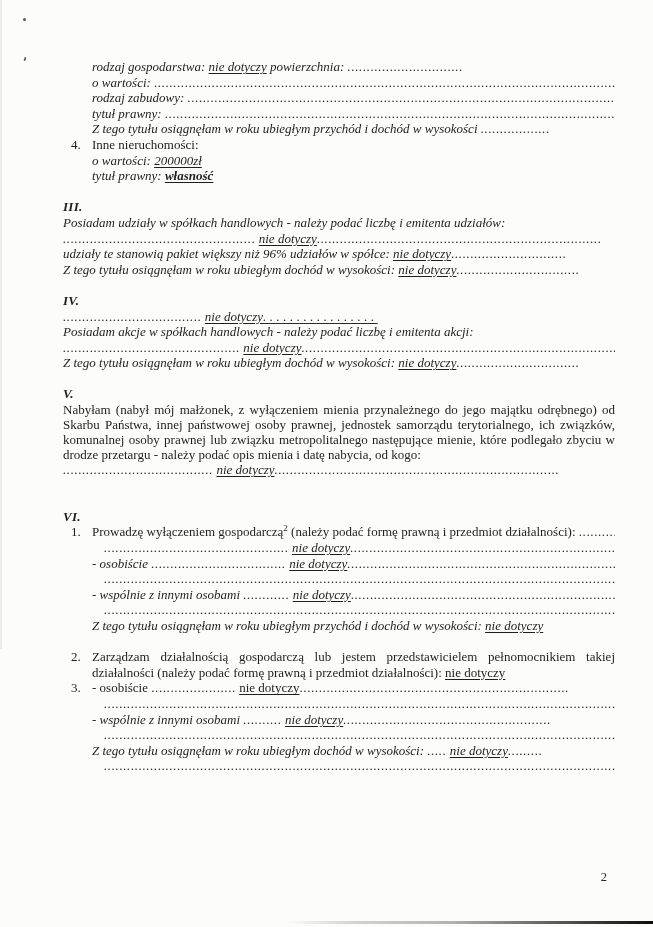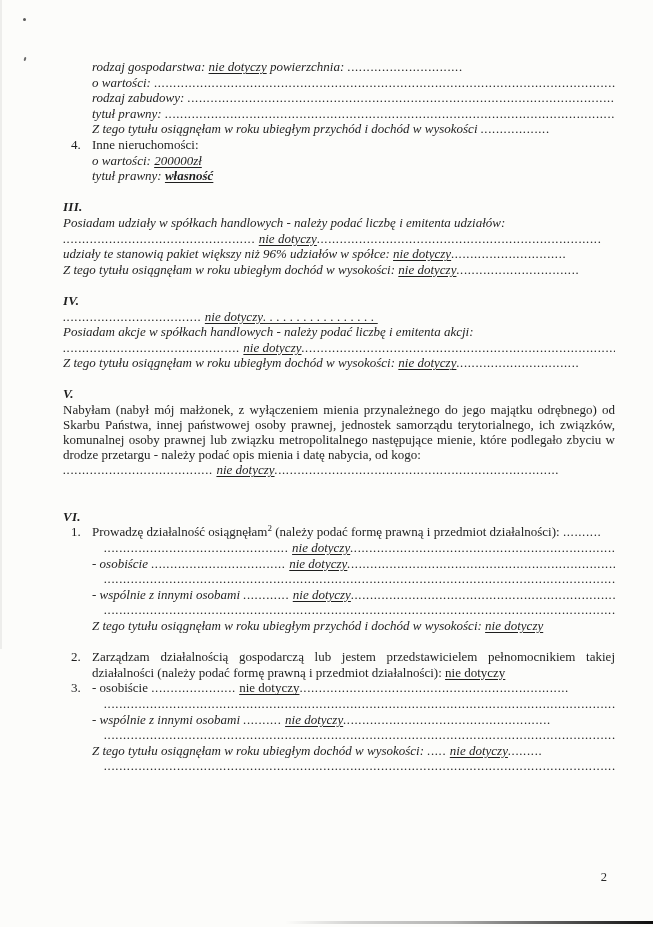--- a/index.html
+++ b/index.html
@@ -94,21 +94,21 @@
       <div class="line ind0"><span class="t">Z tego tytułu osiągnęłam w roku ubiegłym dochód w wysokości: </span><span class="u">nie dotyczy</span><span class="dots">................................</span></div>
       <div class="gap"></div>
       <div class="line heading">V.</div>
       <div class="para"><span class="t">Nabyłam (nabył mój małżonek, z wyłączeniem mienia przynależnego do jego majątku odrębnego) od Skarbu Państwa, innej państwowej osoby prawnej, jednostek samorządu terytorialnego, ich związków, komunalnej osoby prawnej lub związku metropolitalnego następujące mienie, które podlegało zbyciu w drodze przetargu - należy podać opis mienia i datę nabycia, od kogo:</span></div>
       <div class="line ind0"><span class="dots">.......................................</span><span class="t"> </span><span class="u">nie dotyczy</span><span class="dots">..........................................................................</span></div>
       <div class="gap"></div>
       <div class="gap"></div>
       <div class="line heading">VI.</div>
       <div class="li">
         <span class="num">1.</span>
-        <span class="body"><span class="t">Prowadzę działalność osiągnęłam</span><sup class="sup">2</sup><span class="t"> (należy podać formę prawną i przedmiot działalności): </span><span class="dots">..........</span></span>
+        <span class="body"><span class="t">Prowadzę wyłączeniem gospodarczą</span><sup class="sup">2</sup><span class="t"> (należy podać formę prawną i przedmiot działalności): </span><span class="dots">..........</span></span>
       </div>
       <div class="line ind2"><span class="dots">................................................</span><span class="t"> </span><span class="u">nie dotyczy</span><span class="dots">........................................................................................................</span></div>
       <div class="line ind1"><span class="t">- osobiście </span><span class="dots">...................................</span><span class="t"> </span><span class="u">nie dotyczy</span><span class="dots">........................................................................................................</span></div>
       <div class="line ind2"><span class="dots">..........................................................................................................................................................................</span></div>
       <div class="line ind1"><span class="t">- wspólnie z innymi osobami </span><span class="dots">............</span><span class="t"> </span><span class="u">nie dotyczy</span><span class="dots">........................................................................................................</span></div>
       <div class="line ind2"><span class="dots">..........................................................................................................................................................................</span></div>
       <div class="line ind1"><span class="t">Z tego tytułu osiągnęłam w roku ubiegłym przychód i dochód w wysokości: </span><span class="u">nie dotyczy</span></div>
       <div class="gap"></div>
       <div class="li just">
         <span class="num">2.</span>

